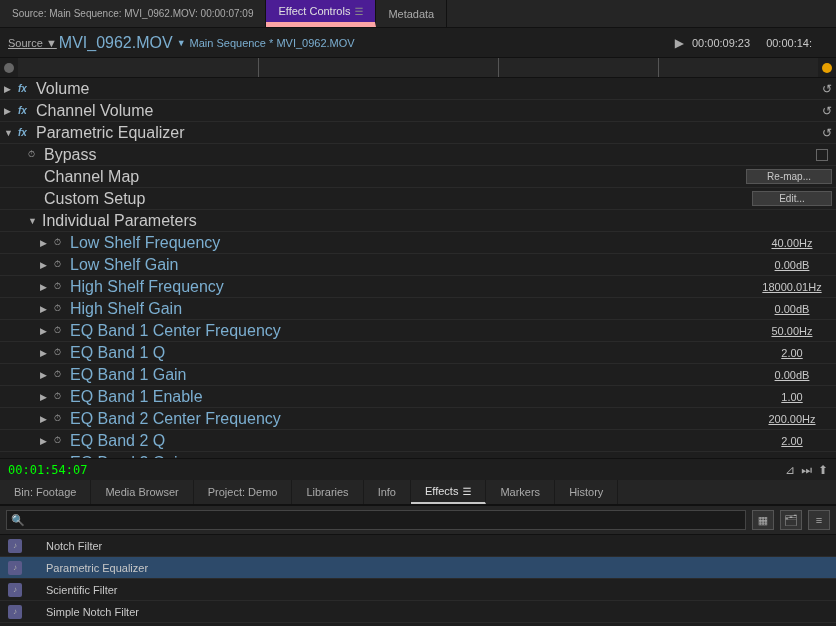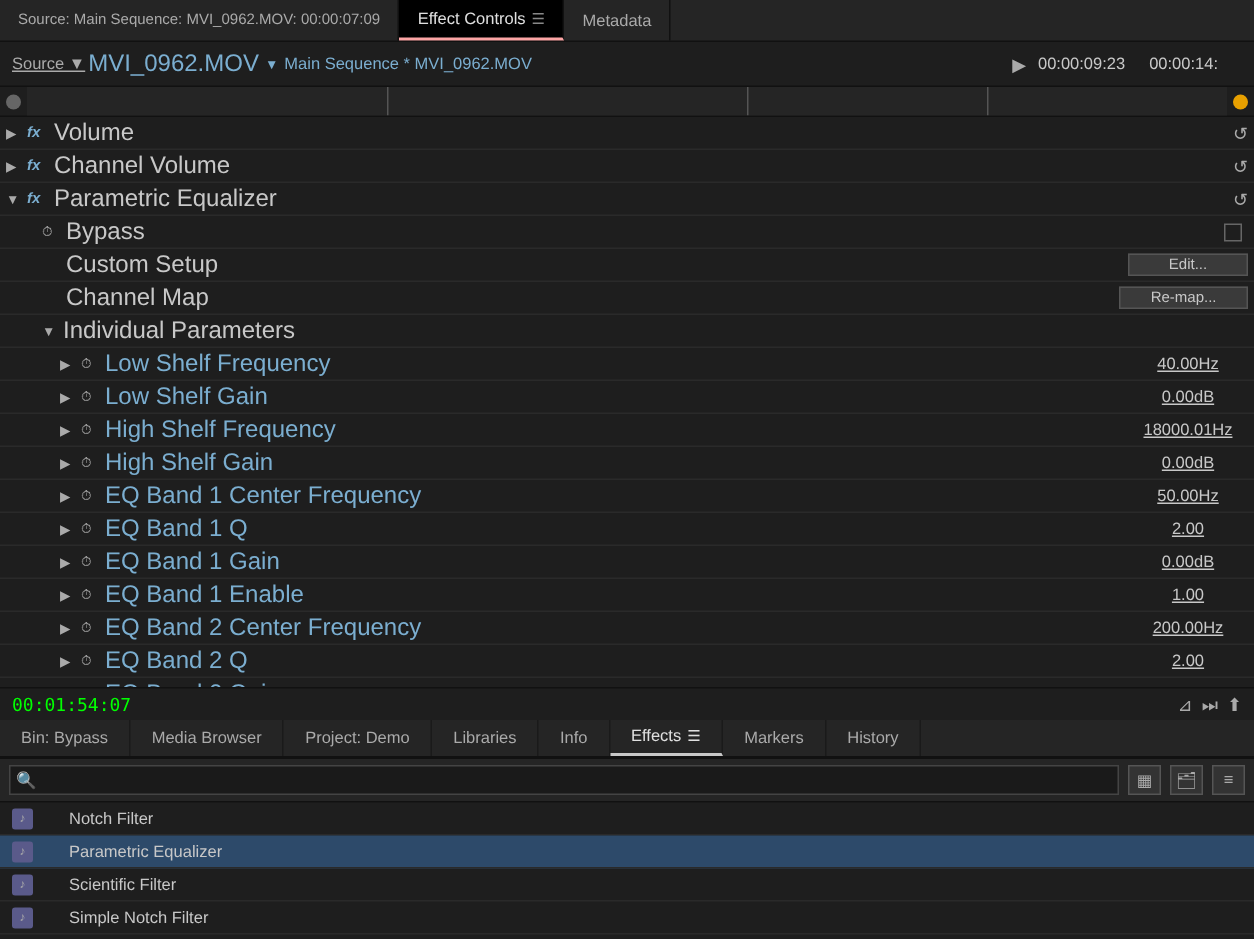--- a/index.html
+++ b/index.html
@@ -26,22 +26,22 @@
       display: flex;
       align-items: center;
       color: #aaa;
       font-size: 11px;
       border-right: 1px solid #111;
       cursor: pointer;
       white-space: nowrap;
     }
     .top-tab.active {
       color: #e0e0e0;
-      background: #000000;
-      border-bottom: 2px solid #fca5a5;
+      background: #4c1d95;
+      border-bottom: 5px solid #fca5a5;
     }
     .top-tab-icon {
       margin-left: 4px;
       font-size: 10px;
       color: #888;
     }
 
     
     .source-header {
       display: flex;
@@ -383,27 +383,27 @@
     <span class="reset-col" style="color:#aaa; font-size:12px;">↺</span>
   </div>
 
   <div class="ec-row indent2">
     <span class="stopwatch-icon">⏱</span>
     <span class="ec-label">Bypass</span>
     <div class="ec-checkbox"></div>
   </div>
 
   <div class="ec-row indent2">
+    <span class="ec-label" style="padding-left:16px;">Channel Map</span>
+    <button class="ec-button">Re-map...</button>
+  </div>
+
+  <div class="ec-row indent2">
     <span class="ec-label" style="padding-left:16px;">Custom Setup</span>
     <button class="ec-button">Edit...</button>
-  </div>
-
-  <div class="ec-row indent2">
-    <span class="ec-label" style="padding-left:16px;">Channel Map</span>
-    <button class="ec-button">Re-map...</button>
   </div>
 
   <div class="ec-row indent2">
     <span class="expand-arrow">▼</span>
     <span class="ec-label">Individual Parameters</span>
   </div>
 
   <div class="ec-row indent3">
     <span class="expand-arrow">▶</span>
     <span class="stopwatch-icon">⏱</span>
@@ -488,21 +488,21 @@
   <div class="status-spacer"></div>
   <div class="status-icons">
     <span class="status-icon">⊿</span>
     <span class="status-icon">⏭</span>
     <span class="status-icon">⬆</span>
   </div>
 </div>
 
 <div class="panel-tabs">
   <div class="panel-tab">
-    <span>Bin: Bypass</span>
+    <span>Bin: Footage</span>
   </div>
   <div class="panel-tab">
     <span>Media Browser</span>
   </div>
   <div class="panel-tab">
     <span>Project: Demo</span>
   </div>
   <div class="panel-tab">
     <span>Libraries</span>
   </div>

